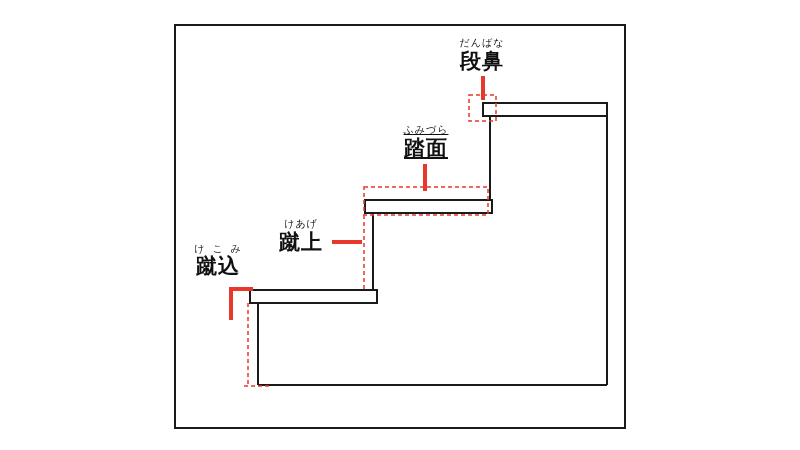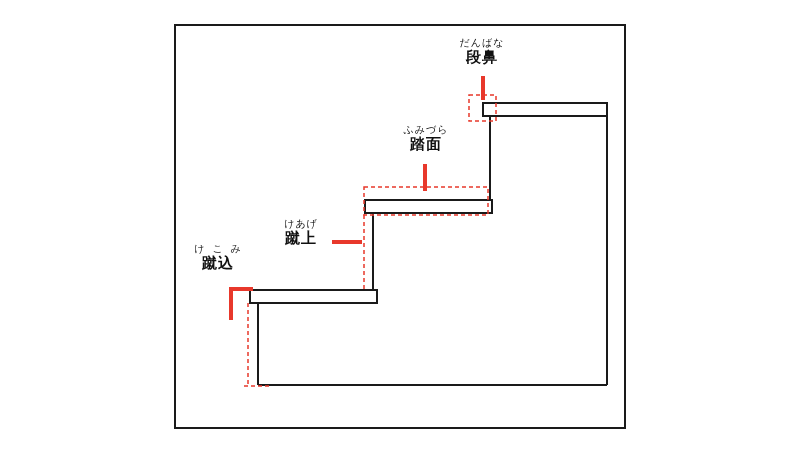--- a/index.html
+++ b/index.html
@@ -21,21 +21,21 @@
     line-height:1.15;
     white-space:nowrap;
     user-select:none;
   }
   .kana{
     font-size:10px;
     letter-spacing:1px;
     font-weight:500;
   }
   .kanji{
-    font-size:15px;
+    font-size:21px;
     font-weight:700;
     letter-spacing:1px;
   }
 </style>
 </head>
 <body>
 
 <div class="canvas">
 
   <svg width="800" height="450" viewBox="0 0 800 450">
@@ -70,21 +70,21 @@
       <line x1="332" y1="242" x2="362" y2="242"></line>
       <path d="M253,289 L231,289 L231,320"></path>
     </g>
   </svg>
 
   <div class="term" style="left:437px;top:37px;">
     <span class="kana">だんばな</span>
     <span class="kanji">段鼻</span>
   </div>
 
-  <div class="term" style="left:381px;top:124px;">
+  <div class="term" style="left:381px;top:124px;text-decoration:underline;">
     <span class="kana">ふみづら</span>
     <span class="kanji">踏面</span>
   </div>
 
   <div class="term" style="left:256px;top:218px;text-align:center;">
     <span class="kana">けあげ</span>
     <span class="kanji">蹴上</span>
   </div>
 
   <div class="term" style="left:173px;top:244px;font-family:Liberation Mono, monospace;">

